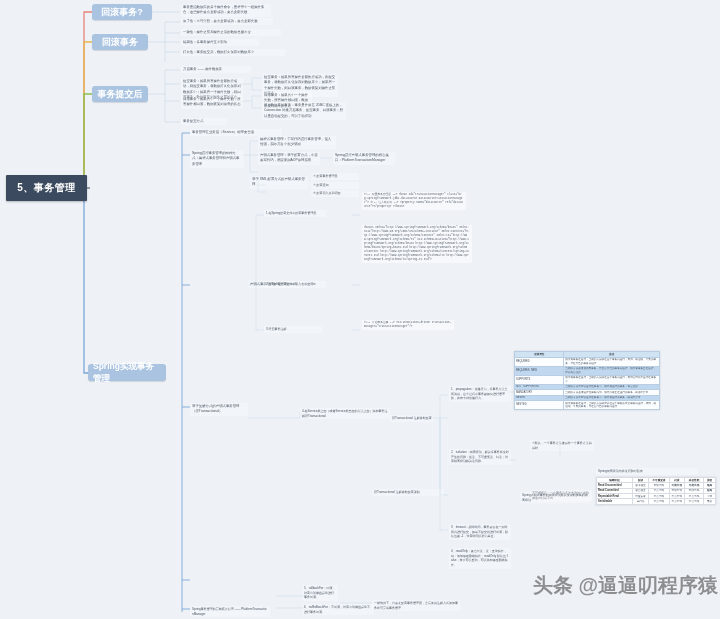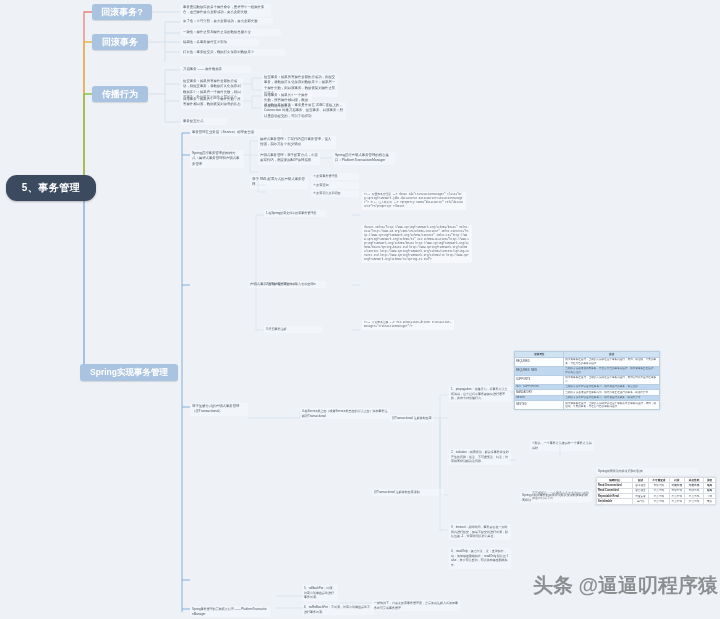--- a/index.html
+++ b/index.html
@@ -9,22 +9,22 @@
     font-family:"Liberation Sans","DejaVu Sans",sans-serif;
     color:#333;
   }
   #canvas{position:absolute;inset:0;}
   svg.links{position:absolute;left:0;top:0;width:720px;height:619px;pointer-events:none;}
 
   .node{position:absolute;box-sizing:border-box;}
 
   
   .root{
-    left:6px;top:175px;width:90px;height:26px;
-    background:#3b4a5e;border-radius:11px;
+    left:6px;top:175px;width:81px;height:26px;
+    background:#3b4a5e;border-radius:1px;
     color:#fff;font-size:10px;font-weight:bold;
     display:flex;align-items:center;justify-content:center;
     letter-spacing:.5px;
     box-shadow:0 1px 2px rgba(0,0,0,.25);
   }
   
   .l1{
     background:#a9c3e0;border-radius:3px;color:#fff;font-weight:bold;
     font-size:9px;display:flex;align-items:center;justify-content:center;
     box-shadow:0 1px 1px rgba(0,0,0,.12);
@@ -133,23 +133,23 @@
     <path d="M276 608 L305 608 M276 596 L305 596" stroke="#c7d4e3" stroke-width=".5" fill="none"></path>
     <path d="M340 603 L372 603" stroke="#c7d4e3" stroke-width=".5" fill="none"></path>
   </svg>
 
   <div class="node root">5、事务管理</div>
 
   <div class="node l1" style="left:92px;top:4px;width:60px;height:16px;">回滚事务?</div>
 
   <div class="node l1" style="left:92px;top:34px;width:56px;height:16px;">回滚事务</div>
 
-  <div class="node l1" style="left:92px;top:86px;width:56px;height:16px;">传播行为</div>
-
-  <div class="node l1 wide" style="left:80px;top:364px;width:98px;height:17px;">Spring实现事务管理</div>
+  <div class="node l1" style="left:92px;top:86px;width:56px;height:16px;">事务提交后</div>
+
+  <div class="node l1 wide" style="left:88px;top:364px;width:78px;height:17px;">Spring实现事务管理</div>
 
   <div class="node leaf" style="left:181px;top:4px;width:90px;">事务是指数据库的多个操作命令，是程序中一组操作集合，这些操作要么全部成功，要么全部失败</div>
 
   <div class="node leaf" style="left:181px;top:18px;width:92px;">原子性：不可分割，要么全部成功，要么全部失败</div>
   <div class="node leaf" style="left:181px;top:29px;width:100px;">一致性：操作之前和操作之后的数据总量不变</div>
   <div class="node leaf" style="left:181px;top:39px;width:78px;">隔离性：多事务操作互不影响</div>
   <div class="node leaf" style="left:181px;top:49px;width:104px;">持久性：事务提交后，数据持久保存到数据库中</div>
 
   <div class="node leaf" style="left:181px;top:66px;width:70px;">开启事务 —— 操作数据库</div>
   <div class="node leaf" style="left:181px;top:78px;width:62px;">提交事务：如果所有操作全部执行成功，则提交事务，将数据持久化保存到数据库中；如果有一个操作失败，则回滚事务，数据恢复到操作之前的状态</div>

